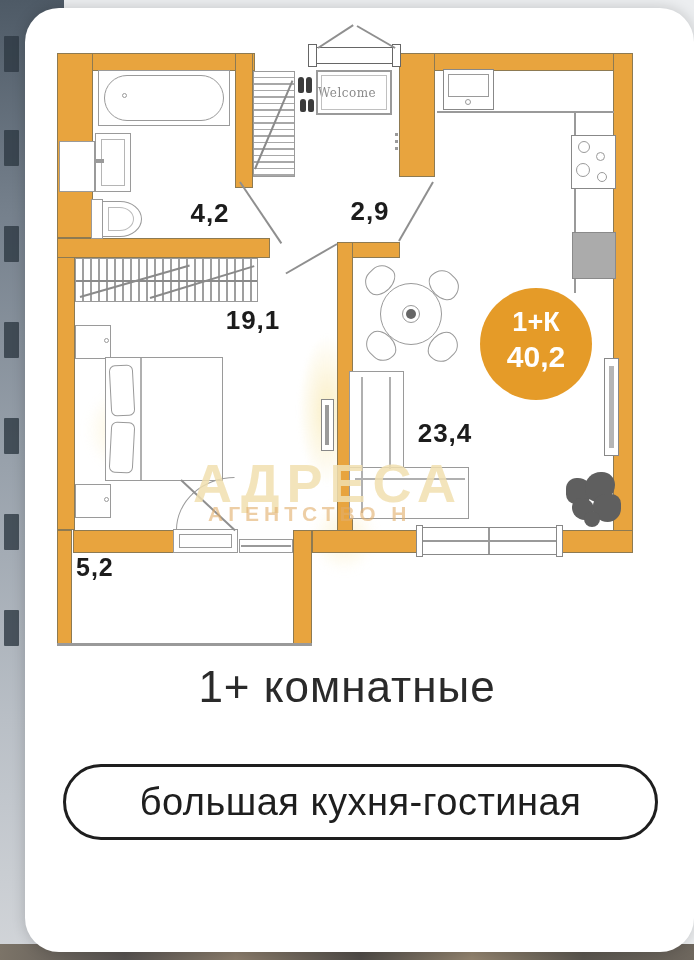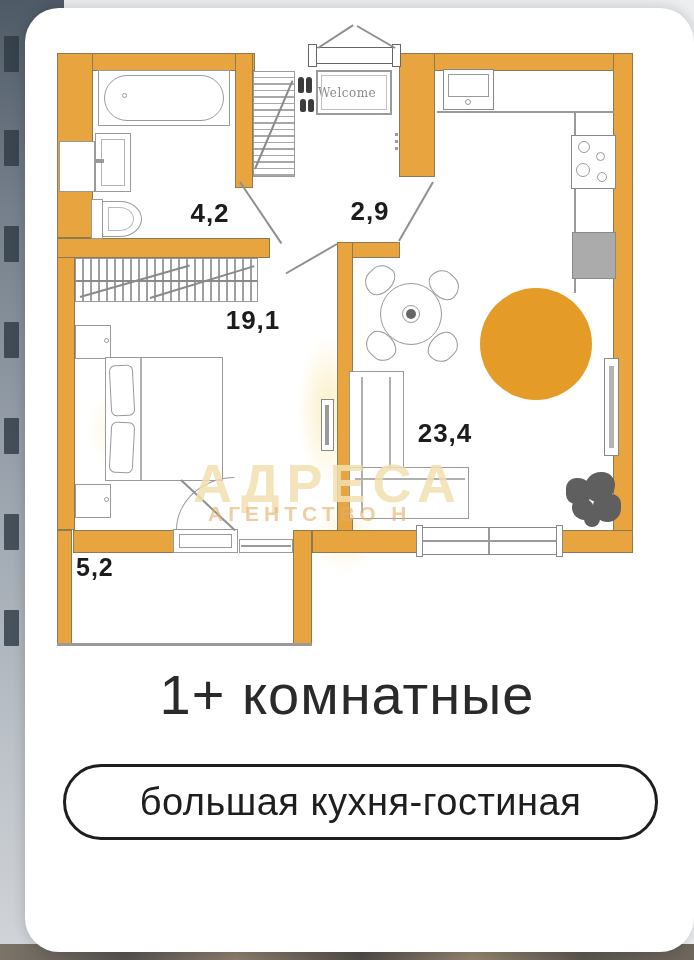--- a/index.html
+++ b/index.html
@@ -39,21 +39,21 @@
   #welcome-mat .inner{position:absolute;inset:3px;border:1px solid #c0c0c0;}
   #welcome-mat span{font-family:"DejaVu Serif",serif;font-size:12px;color:#8a8a8a;letter-spacing:.5px;}
   .shoe{position:absolute;width:6px;height:16px;background:#3c3c3c;border-radius:3px 3px 2px 2px;}
   
   #wm-title{position:absolute;left:178px;top:452px;width:300px;text-align:center;font-weight:700;
      font-size:54px;letter-spacing:7px;color:var(--wm-big);opacity:.85;}
   #wm-sub{position:absolute;left:208px;top:502px;font-weight:700;font-size:21px;letter-spacing:5px;
      color:var(--wm-small);opacity:.6;}
   
   #caption-title{position:absolute;left:25px;top:662px;width:644px;text-align:center;
-     font-size:56px;font-weight:500;color:var(--text);letter-spacing:1px;}
+     font-size:44px;font-weight:500;color:var(--text);letter-spacing:1px;}
   #caption-pill{position:absolute;left:63px;top:764px;width:595px;height:76px;border:3px solid #1e1e1e;
      border-radius:40px;box-sizing:border-box;background:#fff;display:flex;align-items:center;justify-content:center;}
   #caption-pill span{font-size:38px;font-weight:500;color:#1e1e1e;letter-spacing:.5px;}
 </style>
 </head>
 <body style="--wall: #E8A43E; --wall-line: #8D7A52; --badge: #E59B28; --line: #9A9A9A; --fridge: #ABABAB; --plant: #5F5F5F; --label: #1C1C1C; --text: #2A2A2A; --wm-big: #F1E0B0; --wm-small: #E2AE6B;">
 
 <div id="photo-strip">
   <div class="pwin" style="left:4px;top:36px"></div>
   <div class="pwin" style="left:4px;top:130px"></div>
@@ -192,20 +192,22 @@
 <div class="furn" style="left:416px;top:525px;width:7px;height:32px;border-color:#888"></div>
 <div class="furn" style="left:556px;top:525px;width:7px;height:32px;border-color:#888"></div>
 
 <div class="room-label" style="left:178px;top:198px;width:64px">4,2</div>
 <div class="room-label" style="left:338px;top:196px;width:64px">2,9</div>
 <div class="room-label" style="left:215px;top:305px;width:76px">19,1</div>
 <div class="room-label" style="left:407px;top:418px;width:76px">23,4</div>
 <div class="room-label" style="left:76px;top:553px;width:60px;text-align:left;font-size:25px">5,2</div>
 
 <div id="badge">
+  <div class="l1">1+К</div>
+  <div class="l2">40,2</div>
 </div>
 
 <div id="wm-title">АДРЕСА</div>
 <div id="wm-sub">АГЕНТСТВО Н</div>
 
 <div id="caption-title">1+ комнатные</div>
 <div id="caption-pill">
   <span>большая кухня-гостиная</span>
 </div>
 

